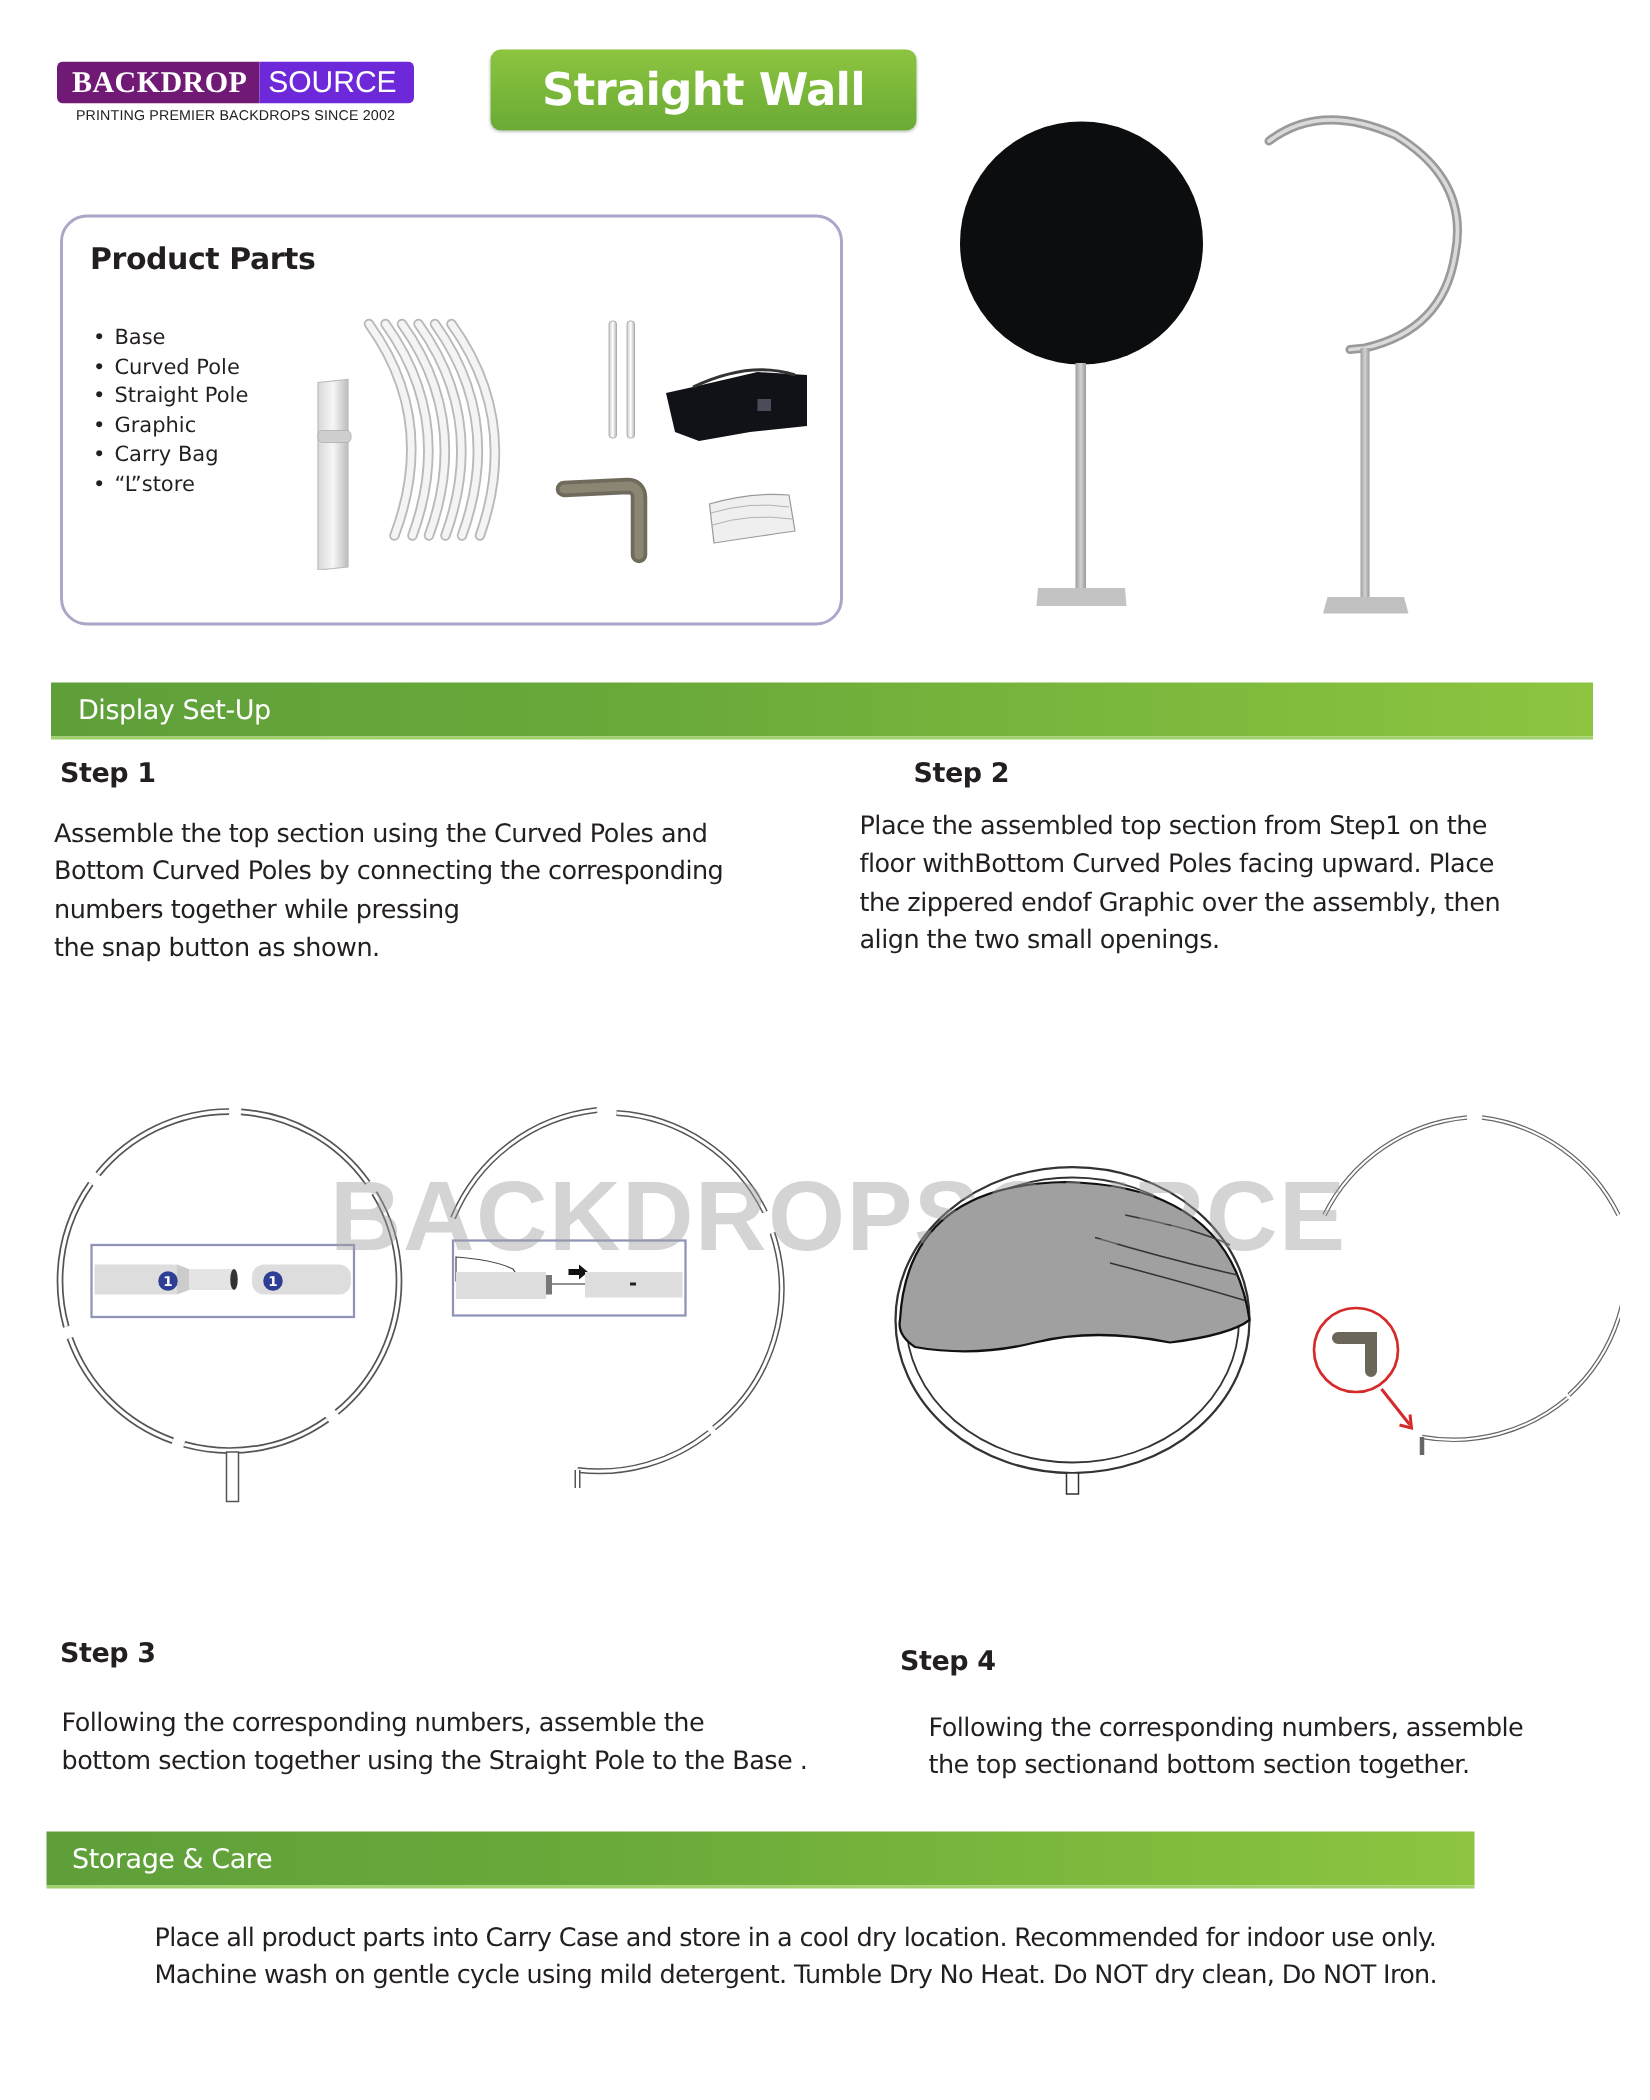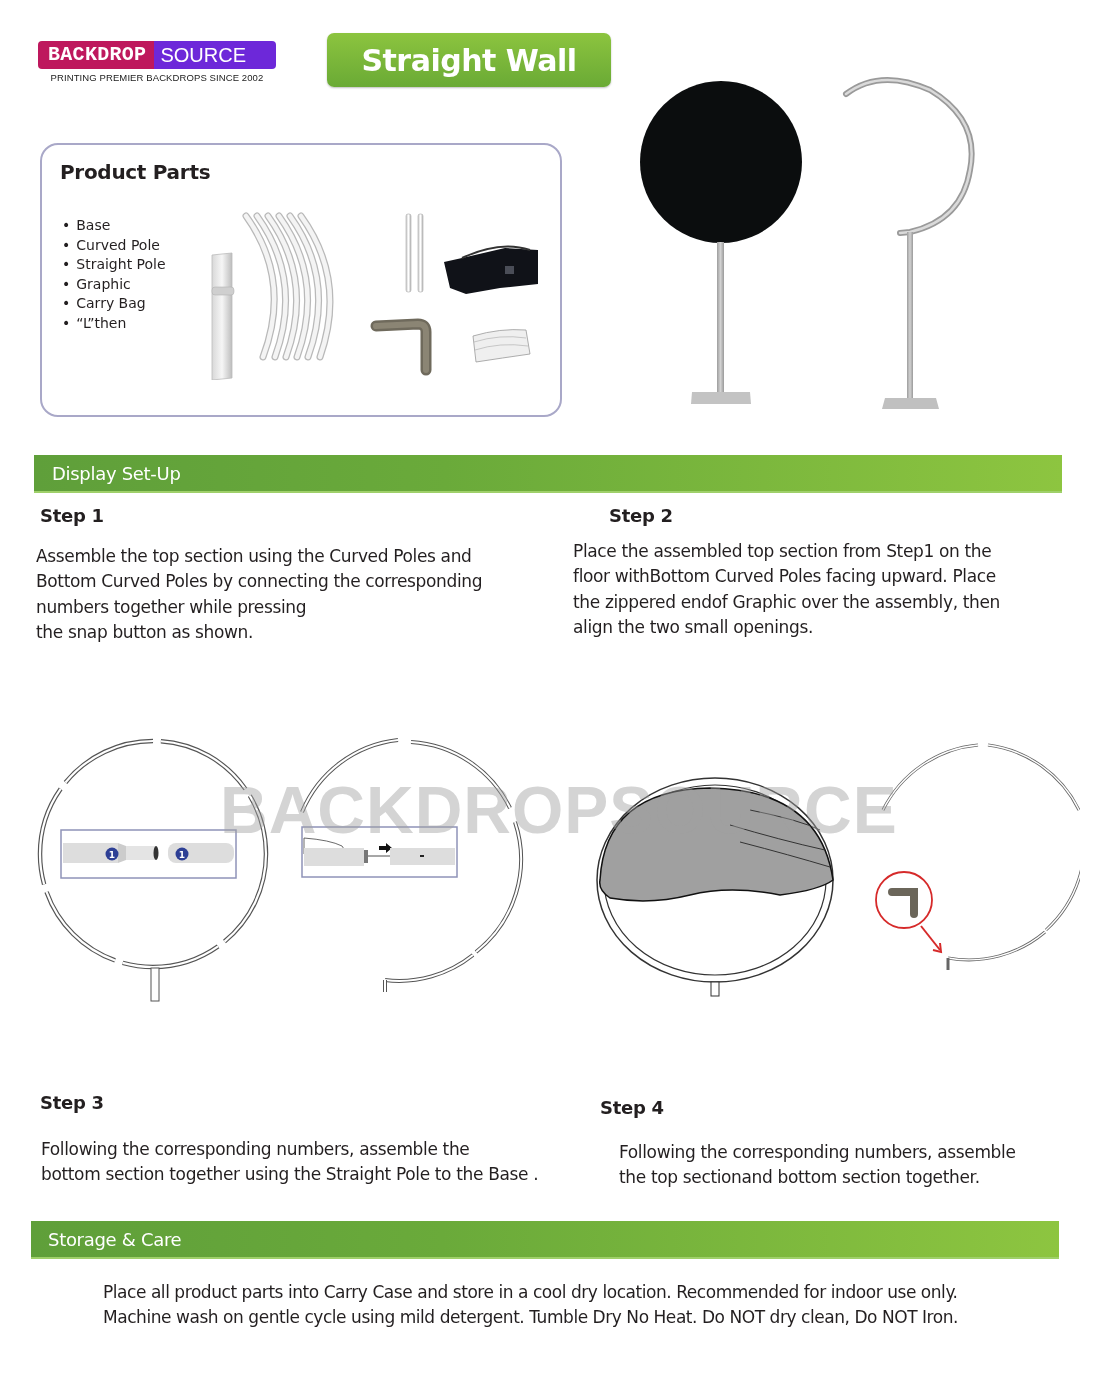--- a/index.html
+++ b/index.html
@@ -2,21 +2,21 @@
 <html><head>
 <meta charset="utf-8">
 <style>
   html, body { margin:0; padding:0; background:#ffffff; }
   body { width:1100px; height:1400px; position:relative; overflow:hidden; font-family:"DejaVu Sans", sans-serif; color:#231f20; }
   .abs { position:absolute; }
 
   
   .logo { left:38px; top:41px; width:238px; }
   .logo-bar { display:flex; height:28px; border-radius:4px 4px 4px 4px; overflow:hidden; }
-  .logo-left { background:#be185d; color:#fff; font-family:Liberation Mono, monospace; font-weight:bold; font-size:20px; line-height:28px; padding:0 8px 0 10px; letter-spacing:0.3px; }
+  .logo-left { background:#701a75; color:#fff; font-family:Liberation Serif, serif; font-weight:bold; font-size:20px; line-height:28px; padding:0 8px 0 10px; letter-spacing:0.3px; }
   .logo-right { background:#6d28d9; color:#fff; font-family:"Liberation Sans", sans-serif; font-size:20px; line-height:28px; padding:0 10px 0 6px; flex:1; }
   .logo-tag { font-family:"Liberation Sans", sans-serif; font-size:9.5px; color:#222; text-align:center; margin-top:3px; letter-spacing:0.1px; }
 
   
   .title-pill { left:327px; top:33px; width:284px; height:54px; border-radius:7px;
     background:linear-gradient(180deg,#8cc43f 0%,#6aaa35 100%);
     box-shadow:0 1px 2px rgba(0,0,0,0.25); display:flex; align-items:center; justify-content:center; }
   .title-pill span { color:#fff; font-family:"DejaVu Sans", sans-serif; font-weight:bold; font-size:30px; letter-spacing:-0.5px; }
 
   
@@ -26,21 +26,21 @@
   .parts-list li::before { content:"•"; margin-right:6px; }
 
   
   .hero { left:630px; top:70px; width:380px; height:345px; }
 
   
   .section-bar { height:38px; background:linear-gradient(90deg,#5f9f3a 0%,#6aaa3a 40%,#8dc540 100%);
     border-bottom:2px solid #9fd06a; box-sizing:border-box; display:flex; align-items:center; }
   .section-bar span { color:#fff; font-weight:normal; font-size:18px; letter-spacing:-0.3px; }
   .bar-setup { left:34px; top:455px; width:1028px; padding-left:18px; }
-  .bar-storage { left:31px; top:1221px; width:1028px; padding-left:17px; }
+  .bar-storage { left:31px; top:1221px; width:952px; padding-left:17px; }
 
   
   .step-title { font-weight:bold; font-size:18px; letter-spacing:-0.3px; }
   .step-body { font-size:17px; line-height:25.3px; letter-spacing:-0.35px; white-space:pre-line; }
   .s1-title { left:40px; top:505px; }
   .s1-body { left:36px; top:544px; width:520px; }
   .s2-title { left:573px; top:505px;margin-left:36px; }
   .s2-body { left:573px; top:539px; width:500px; }
   .s3-title { left:40px; top:1092px; }
   .s3-body { left:41px; top:1137px; width:540px; }
@@ -68,21 +68,21 @@
 </div>
 
 <div class="abs parts-box"></div>
 <div class="abs parts-title">Product Parts</div>
 <ul class="abs parts-list">
   <li>Base</li>
   <li>Curved Pole</li>
   <li>Straight Pole</li>
   <li>Graphic</li>
   <li>Carry Bag</li>
-  <li>“L”then</li>
+  <li>“L”store</li>
 </ul>
 
 <svg class="abs" style="left:200px;top:200px" width="360" height="180" viewBox="0 0 360 180">
   <defs>
     <linearGradient id="metal" x1="0" x2="1" y1="0" y2="0">
       <stop offset="0" stop-color="#d8d8d8"></stop>
         <stop offset="0.5" stop-color="#f6f6f6"></stop>
         <stop offset="1" stop-color="#bdbdbd"></stop>
     </linearGradient>
     <linearGradient id="tube" x1="0" x2="1">

